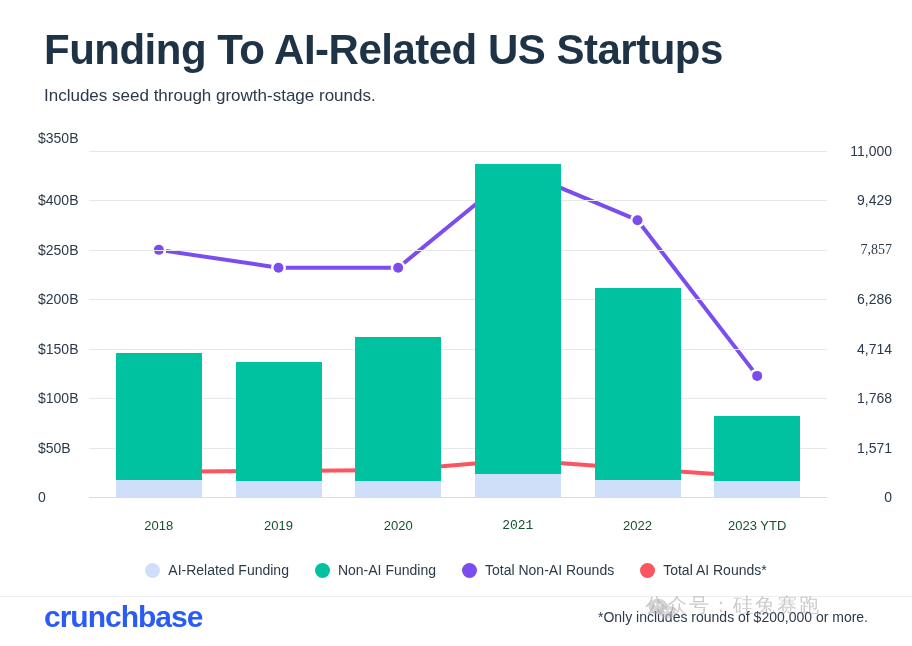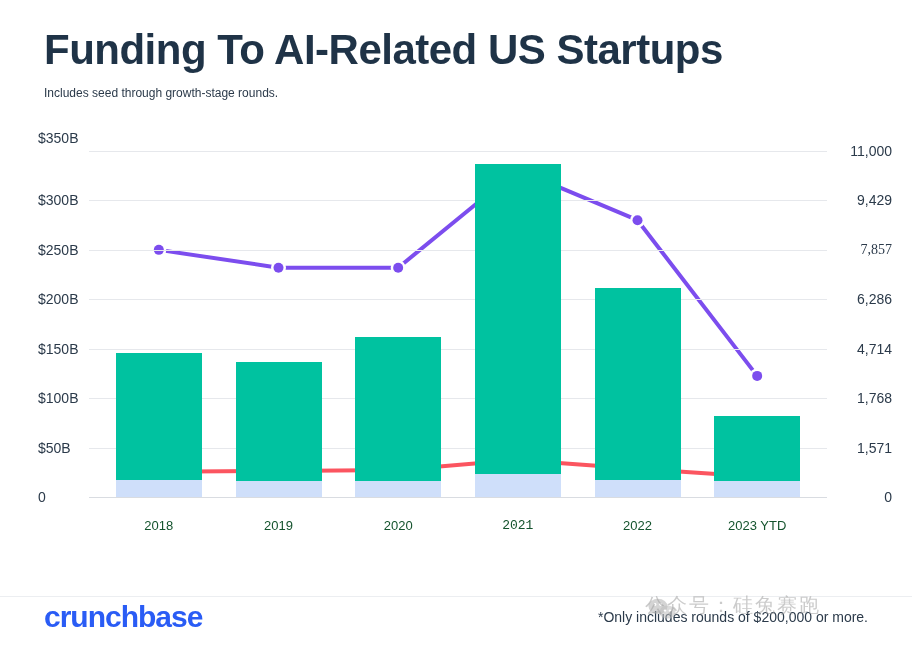--- a/index.html
+++ b/index.html
@@ -16,21 +16,21 @@
   
   .title{
     position:absolute;left:44px;top:26px;
     font-size:42px;font-weight:bold;
     letter-spacing:-0.5px;
     color:#1f3347;
     white-space:nowrap;
   }
   .subtitle{
     position:absolute;left:44px;top:86px;
-    font-size:12px;color:#2b3a4a;
+    font-size:17px;color:#2b3a4a;
     white-space:nowrap;
   }
 
   
   .plot{
     position:absolute;
     left:99px;top:151px;
     width:718px;height:346px;
   }
   .grid-line{
@@ -170,21 +170,21 @@
       </div>
     </div>
 
   <div id="axis-left">
       <div class="ytick-l" style="top: 497px;">0</div>
       <div class="ytick-l" style="top: 447.571px;">$50B</div>
       <div class="ytick-l" style="top: 398.143px;">$100B</div>
       <div class="ytick-l" style="top: 348.714px;">$150B</div>
       <div class="ytick-l" style="top: 299.286px; text-align: right;">$200B</div>
       <div class="ytick-l" style="top: 249.857px;">$250B</div>
-      <div class="ytick-l" style="top: 200.429px;">$300B</div>
+      <div class="ytick-l" style="top: 200.429px;">$400B</div>
       <div class="ytick-l" style="top: 138px;">$350B</div>
     </div>
   <div id="axis-right">
       <div class="ytick-r" style="top: 497px;">0</div>
       <div class="ytick-r" style="top: 447.585px;">1,571</div>
       <div class="ytick-r" style="top: 398.138px;">1,768</div>
       <div class="ytick-r" style="top: 348.723px;">4,714</div>
       <div class="ytick-r" style="top: 299.277px;">6,286</div>
       <div class="ytick-r" style="top: 249.862px; font-family: Liberation Serif, serif;">7,857</div>
       <div class="ytick-r" style="top: 200.415px;">9,429</div>
@@ -192,20 +192,38 @@
     </div>
   <div id="axis-x">
       <div class="xtick" style="left: 158.833px;">2018</div>
       <div class="xtick" style="left: 278.5px;">2019</div>
       <div class="xtick" style="left: 398.167px;">2020</div>
       <div class="xtick" style="left: 517.833px; font-family: Liberation Mono, monospace;">2021</div>
       <div class="xtick" style="left: 637.5px;">2022</div>
       <div class="xtick" style="left: 757.167px;">2023 YTD</div>
     </div>
 
+  <div class="legend" id="legend">
+      <div class="legend-item">
+        <span class="legend-dot" style="background: rgb(207, 223, 250);"></span>
+        <span class="legend-label">AI-Related Funding</span>
+      </div>
+      <div class="legend-item">
+        <span class="legend-dot" style="background: rgb(0, 194, 160);"></span>
+        <span class="legend-label">Non-AI Funding</span>
+      </div>
+      <div class="legend-item">
+        <span class="legend-dot" style="background: rgb(124, 77, 238);"></span>
+        <span class="legend-label">Total Non-AI Rounds</span>
+      </div>
+      <div class="legend-item">
+        <span class="legend-dot" style="background: rgb(251, 85, 96);"></span>
+        <span class="legend-label">Total AI Rounds*</span>
+      </div>
+    </div>
 
   <div class="footer-rule"></div>
   <div class="logo">crunchbase</div>
   <div class="footnote">*Only includes rounds of $200,000 or more.</div>
 
   <svg class="wm-icon" viewBox="0 0 28 22">
     <ellipse cx="10" cy="8.5" rx="9.5" ry="7.8" fill="rgba(170,170,170,.5)"></ellipse>
     <ellipse cx="19.5" cy="14" rx="8" ry="6.6" fill="rgba(190,190,190,.55)"></ellipse>
     <circle cx="7" cy="6.5" r="1.4" fill="#fff"></circle>
     <circle cx="12.6" cy="6.5" r="1.4" fill="#fff"></circle>

